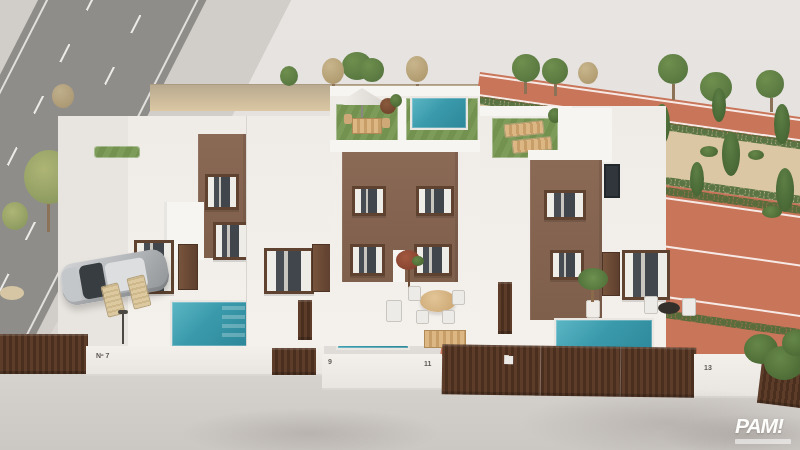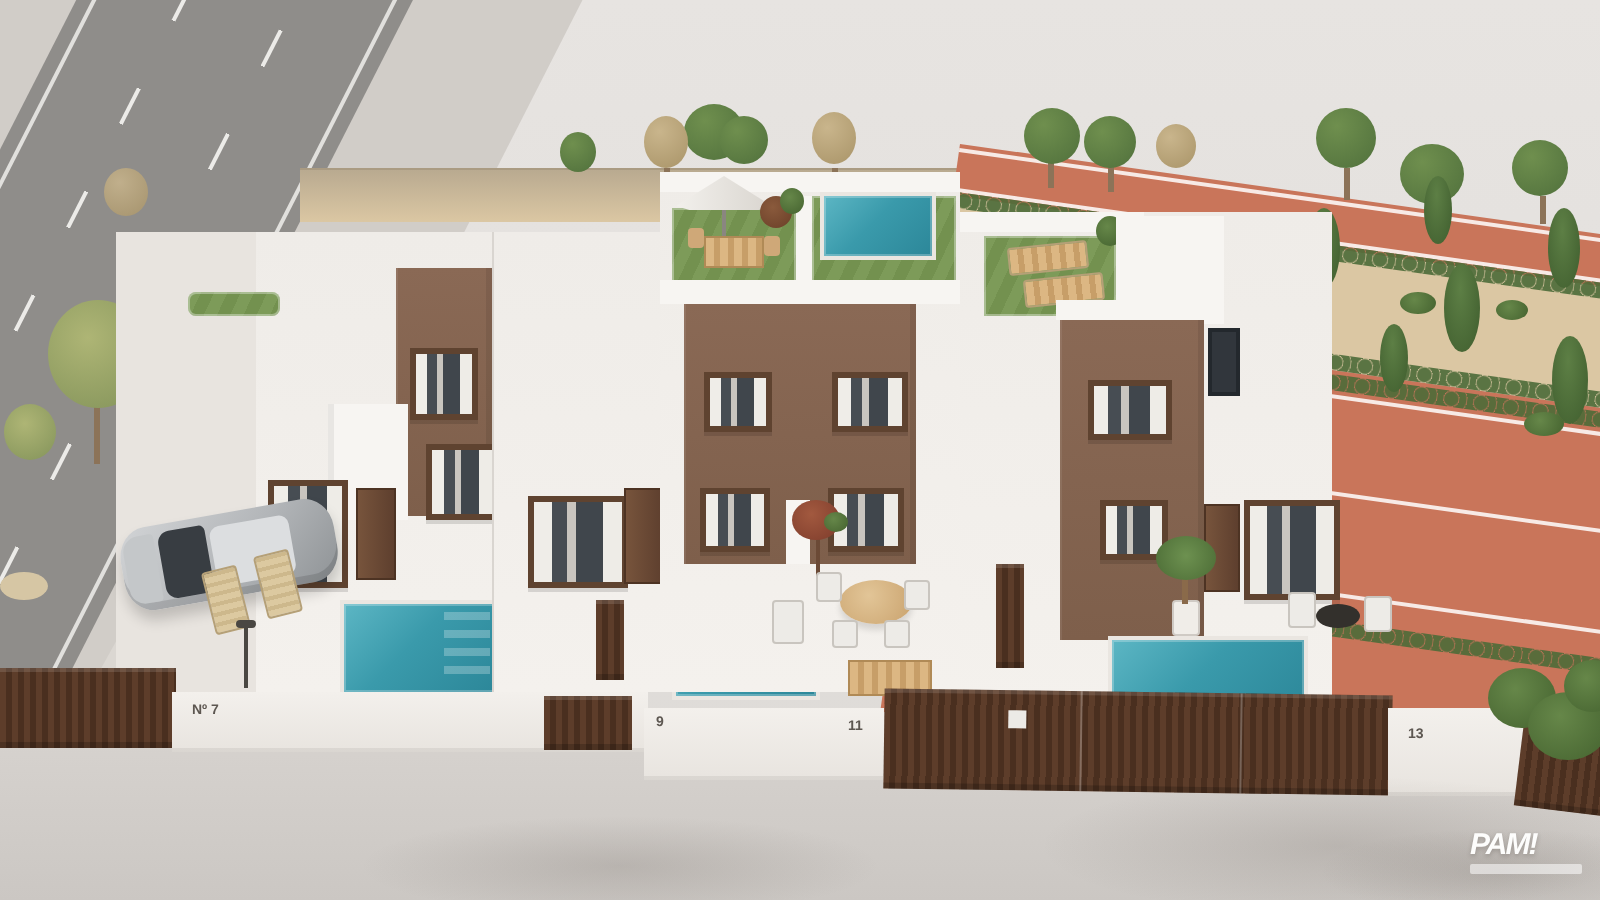--- a/index.html
+++ b/index.html
@@ -63,21 +63,21 @@
 
   
   .car-body{position:absolute;left:2px;top:12px;width:108px;height:42px;border-radius:14px/16px;
     background:linear-gradient(135deg,#d2d4d6 0%,var(--car-silver,#b2b5b8) 55%,#8f9396 100%);
     box-shadow:0 5px 7px rgba(0,0,0,.18),inset 0 -4px 0 rgba(0,0,0,.12);}
   .car-glass{position:absolute;left:22px;top:16px;width:24px;height:34px;background:#383d42;border-radius:6px 3px 3px 6px;}
   .car-roof{position:absolute;left:48px;top:18px;width:40px;height:30px;background:#dcdee0;border-radius:5px;}
   .car-hood{position:absolute;left:4px;top:16px;width:16px;height:34px;background:#c4c7c9;border-radius:8px 2px 2px 8px;}
 
   
-  .wm-logo{color:#fdfdfc;font-weight:bold;font-style:italic;font-size:15px;letter-spacing:-1px;
+  .wm-logo{color:#fdfdfc;font-weight:bold;font-style:italic;font-size:21px;letter-spacing:-1px;
     text-shadow:0 1px 2px rgba(60,50,45,.25);}
   .wm-tag{background:rgba(255,255,255,.55);border-radius:1px;}
 </style>
 </head>
 <body>
 
 <div class="stage">
 
   <div class="abs sky"></div>
 

